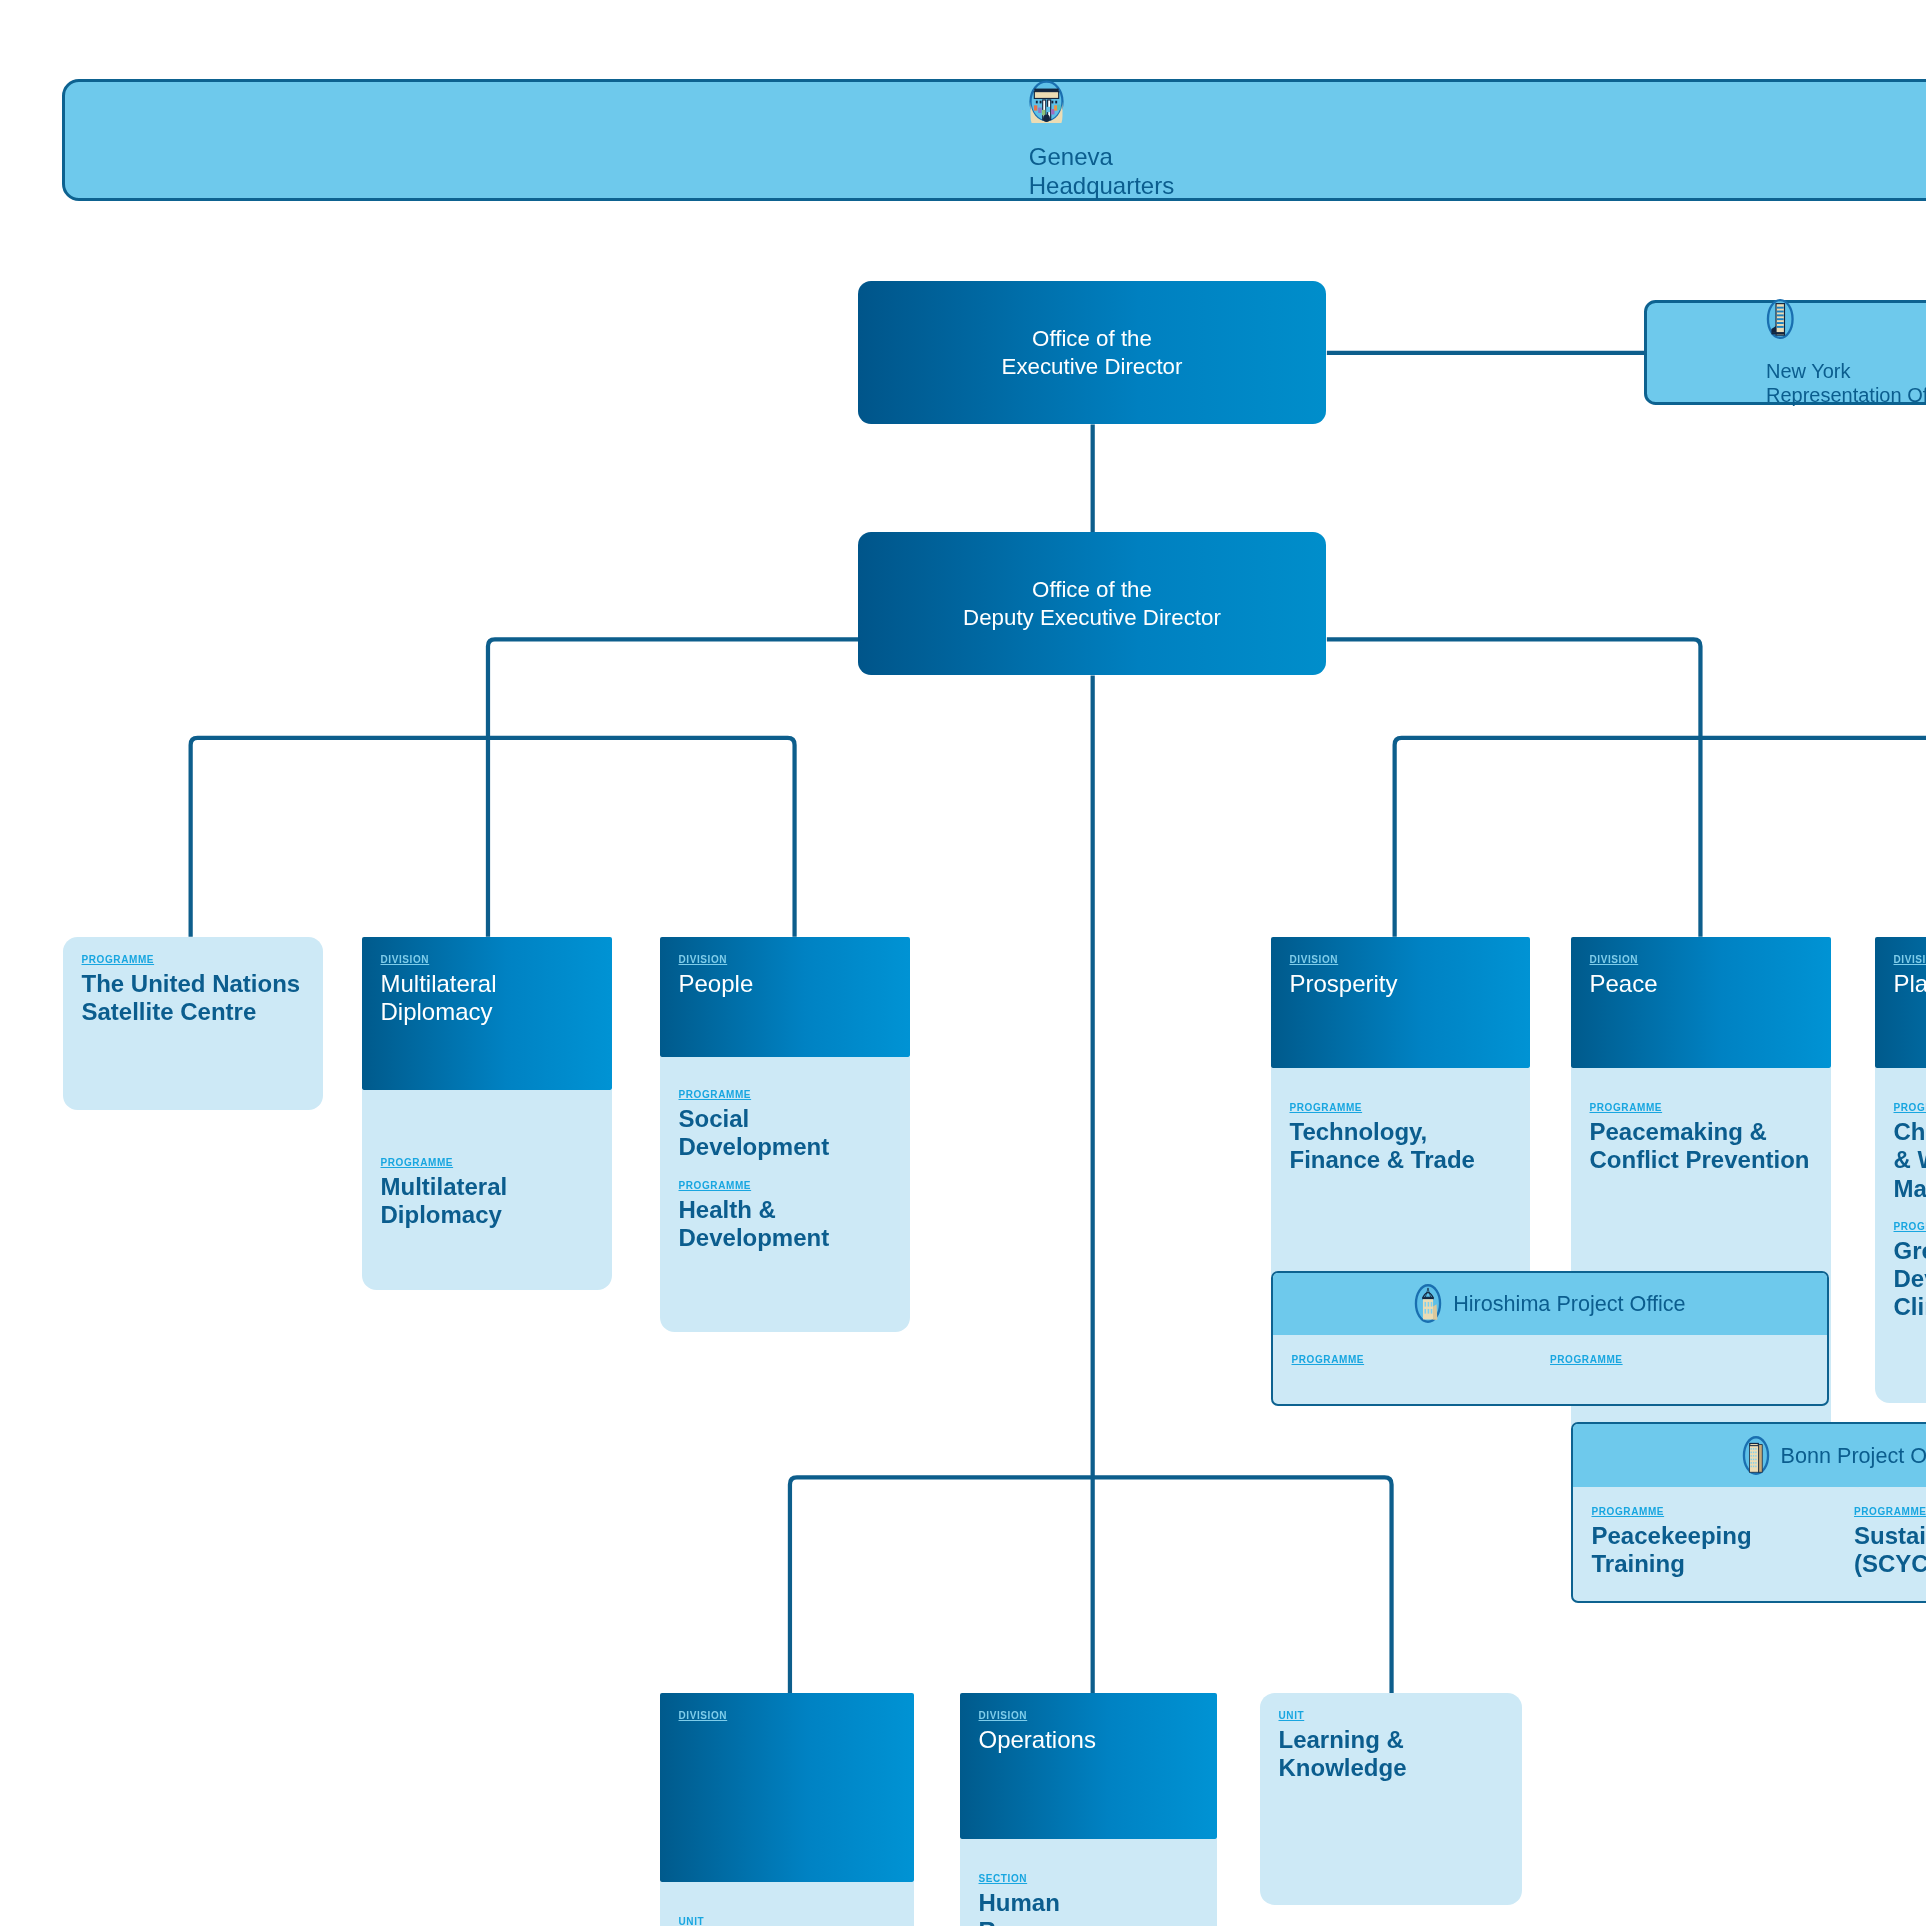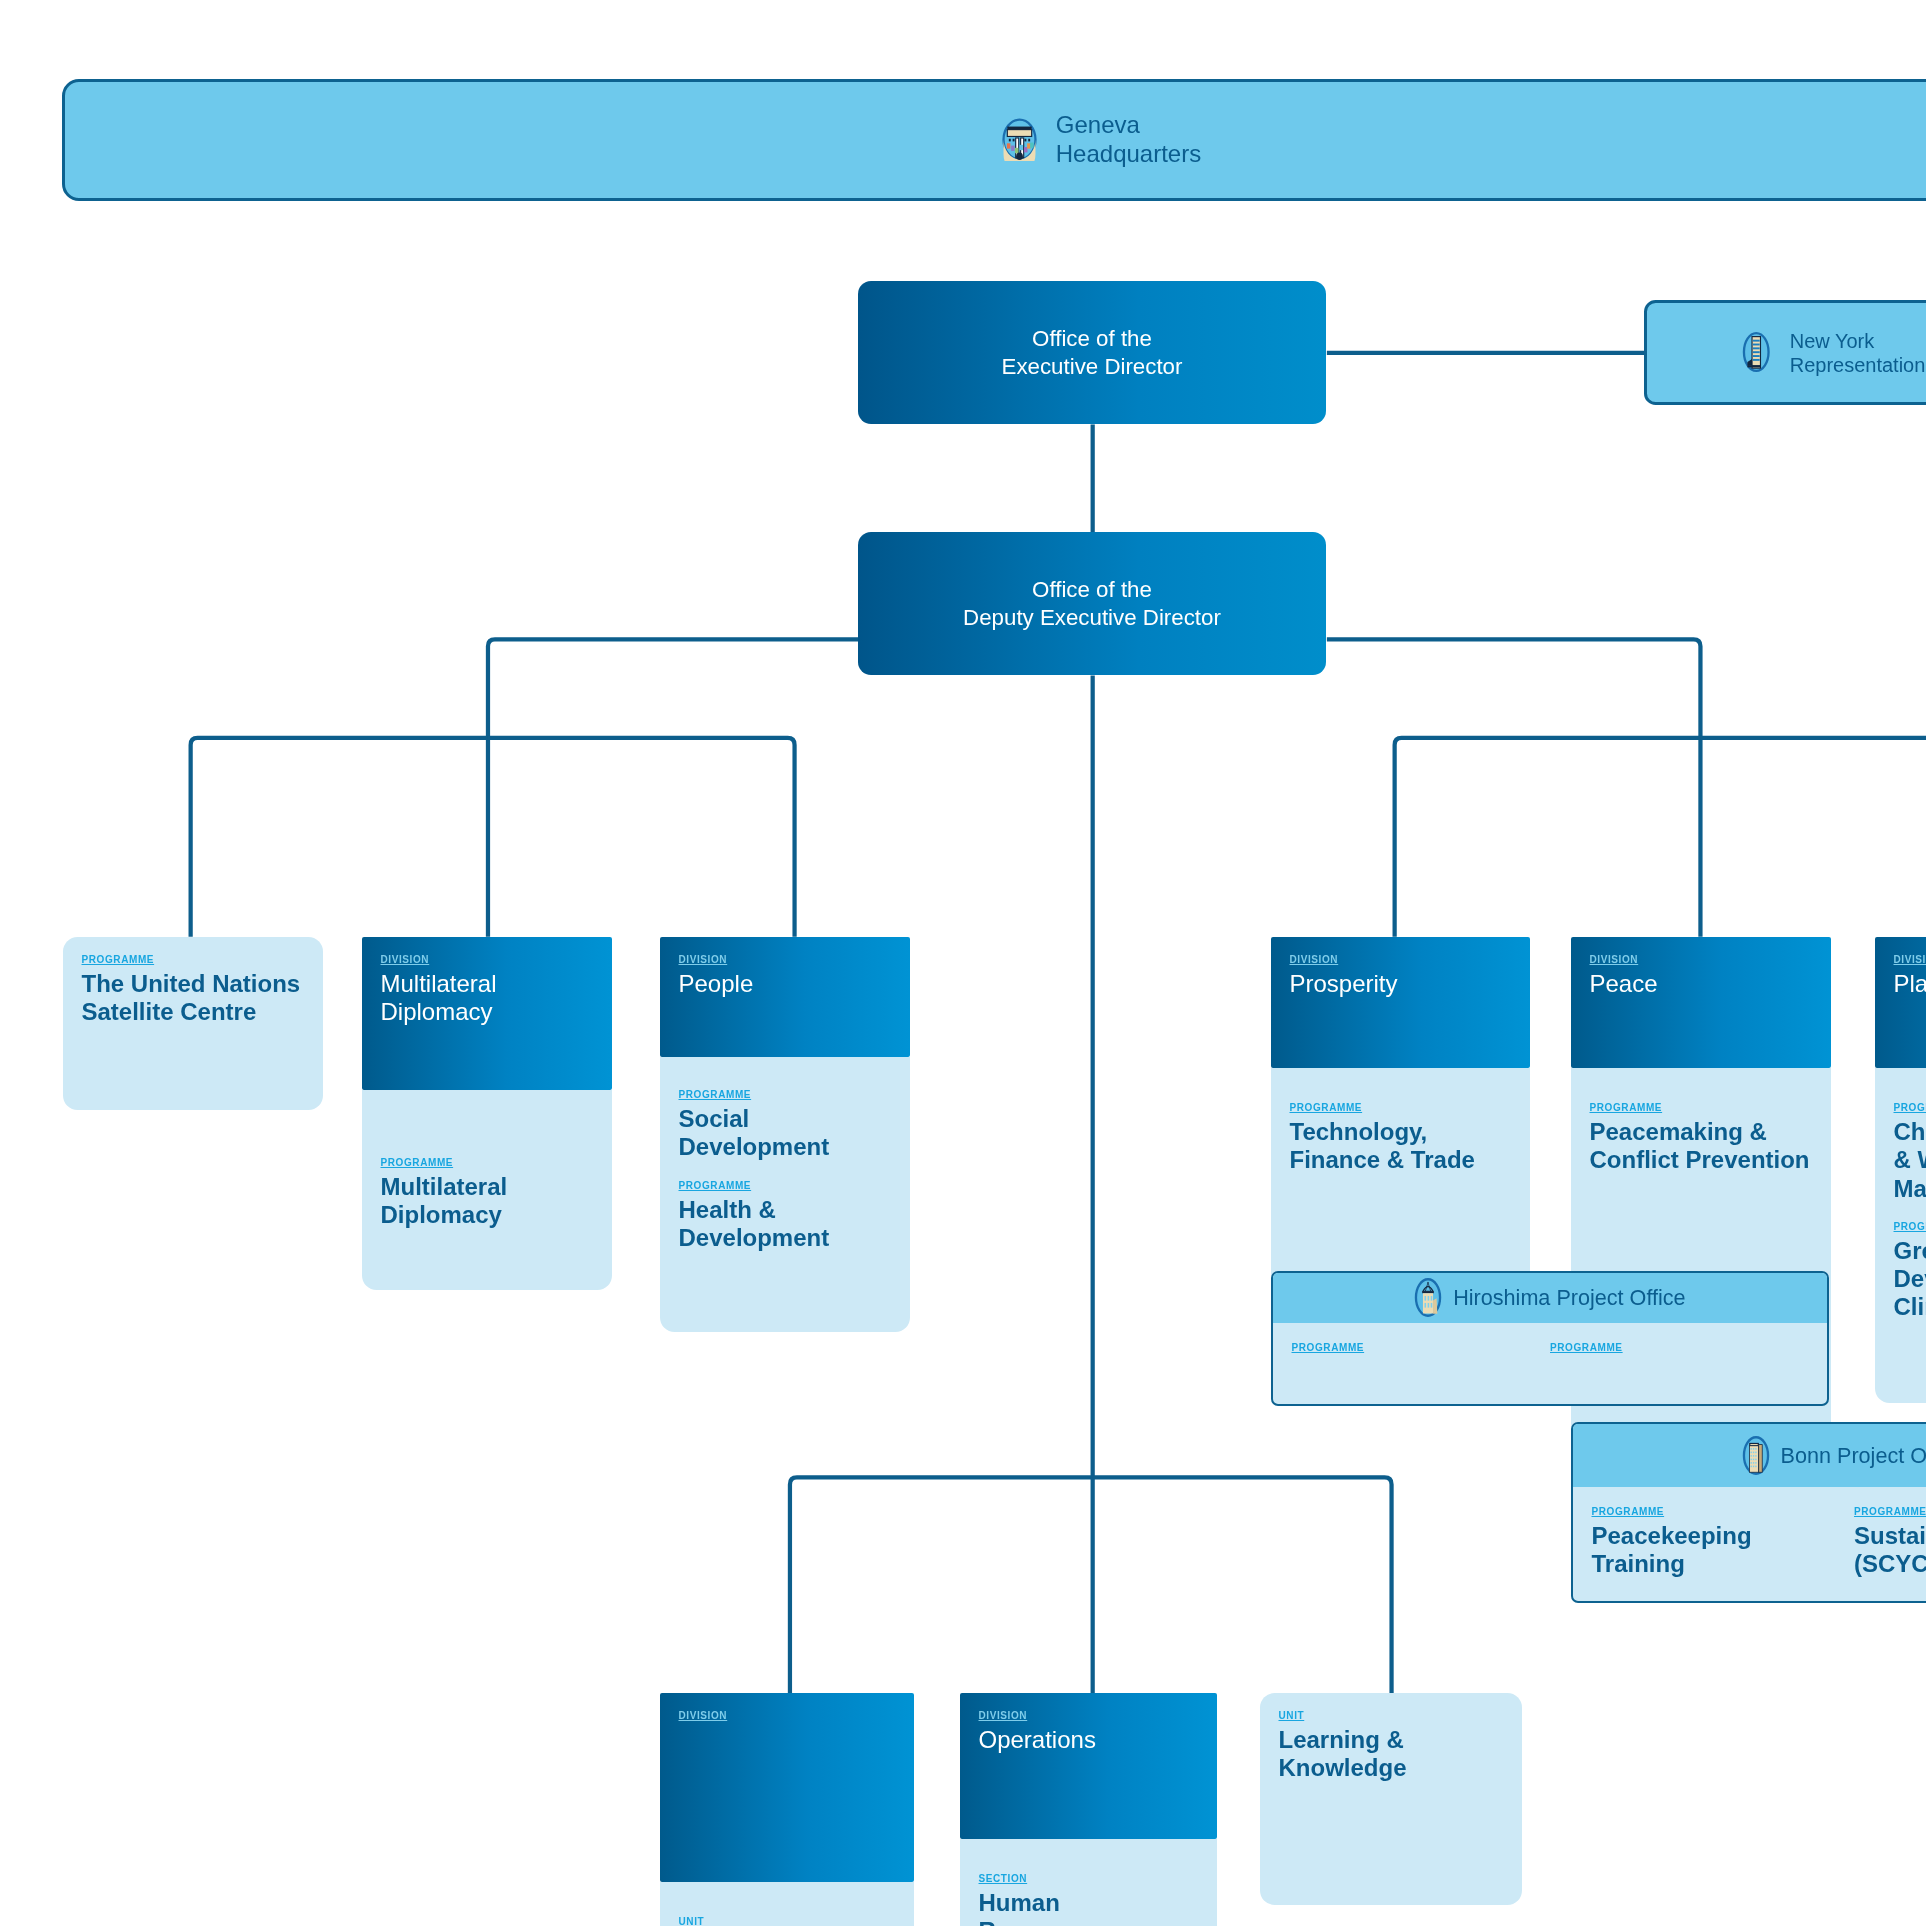--- a/index.html
+++ b/index.html
@@ -68,21 +68,21 @@
 
   
   #hq-banner{
     left:62px;top:79px;width:2079px;height:122px;
     background:#6ec9ec;
     border:3.5px solid #0d6290;
     border-radius:17px;
     display:flex;align-items:center;justify-content:center;
     z-index:6;
   }
-  .office-row{display:flex;align-items:center;gap:19px;}
+  .office-row{display:flex;align-items:flex-start;gap:19px;flex-direction:column;}
   .office-label{
     font-size:24px;line-height:1.2;color:#0b5d8e;white-space:pre-line;
   }
 
   
   #exec{
     left:858px;top:281px;width:468px;height:143px;
     border-radius:13px;
     background:linear-gradient(90deg,#00558a 0%, #0080c0 60%, #008ecb 100%);
     display:flex;align-items:center;justify-content:center;z-index:6;
@@ -147,21 +147,21 @@
   #planet-head{left:1875px;top:937px;width:259px;height:131px;}
   #planet-tail{left:1875px;top:1068px;width:259px;height:335px;}
 
   #spp-head {left:660px;top:1693px; width:254px; height:189px;}
   #spp-tail {left:660px;top:1882px; width:254px; height:367px;}
   #ops-head {left:960px;top:1693px; width:257px; height:146px;}
   #ops-tail {left:960px;top:1839px; width:257px; height:529px;}
   #lk       {left:1260px;top:1693px; width:262px; height:212px;}
 
   #hiroshima{left:1271px;top:1271px; width:554px; height:131px;}
-  #hiroshima .po-banner{height:50px;}
+  #hiroshima .po-banner{height:62px;}
   #bonn     {left:1571px;top:1422px; width:562px; height:177px;}
   #bonn .po-banner{height:63px;}
 </style>
 </head>
 <body>
 
 <div id="stage">
 
   <svg id="wires" viewBox="0 0 5736 6413" width="2210" height="2470" xmlns="http://www.w3.org/2000/svg">
     <g fill="none" stroke="#0d5e8c" stroke-width="11">

